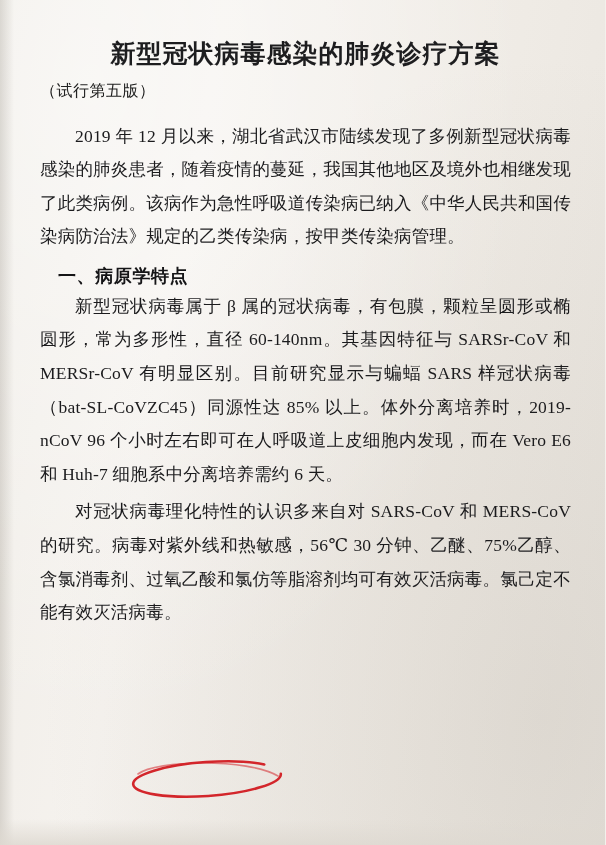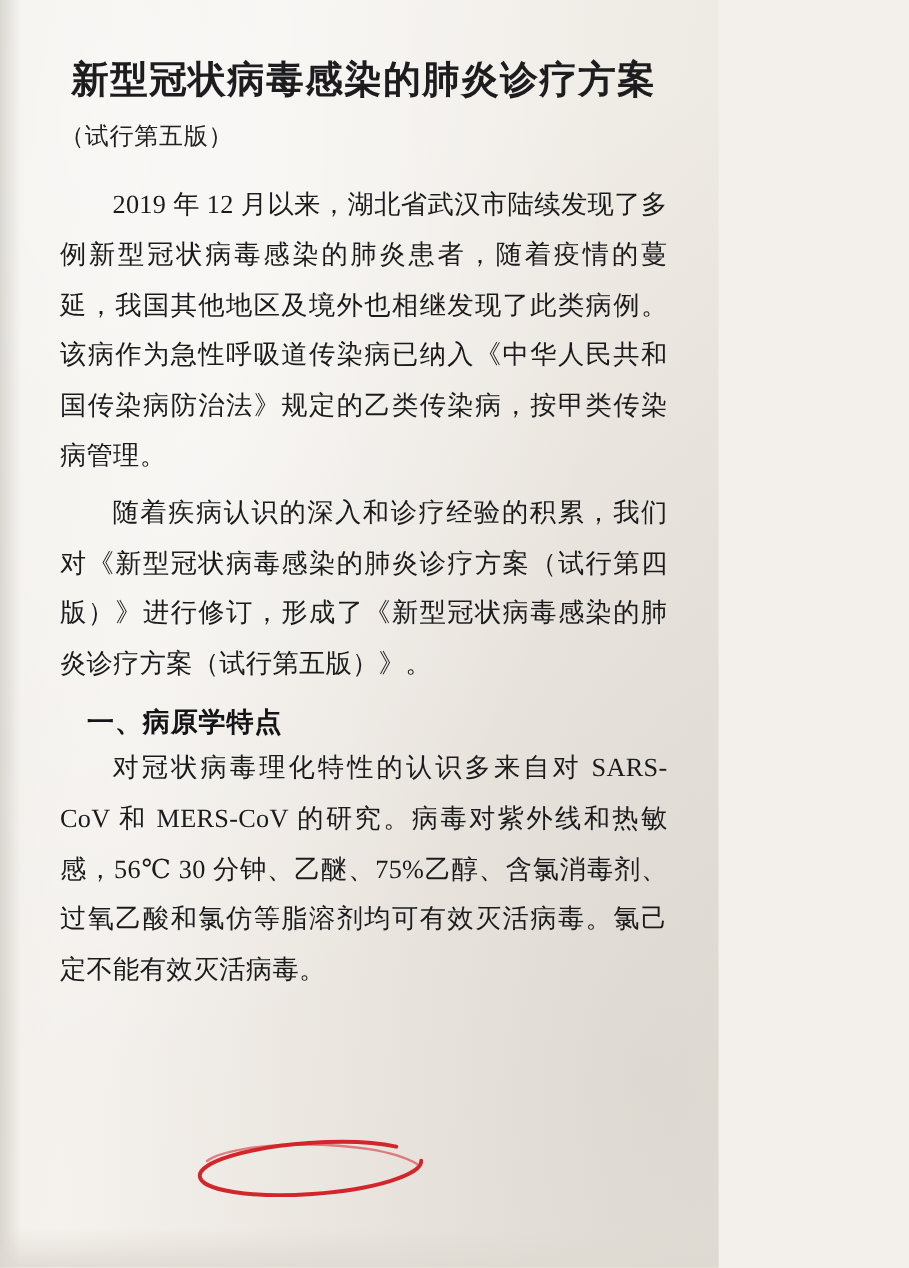--- a/index.html
+++ b/index.html
@@ -8,21 +8,21 @@
   }
   body {
     width: 606px;
     height: 845px;
     background: #f3f0ec;
     font-family: "Liberation Serif", "DejaVu Serif", serif;
     overflow: hidden;
   }
   #page {
     position: relative;
-    width: 479px;
+    width: 605px;
     height: 845px;
     background: linear-gradient(100deg, #efece6 0%, #f5f2ee 30%, #efebe5 70%, #e9e5df 100%);
     box-sizing: border-box;
     padding: 24px 34px 10px 40px;
   }
   
   #page::before {
     content: "";
     position: absolute;
     left: 0; top: 0; right: 0; bottom: 0;
@@ -101,24 +101,24 @@
 <div id="page">
 
   <div class="doc">
 
     <div class="doc-title">新型冠状病毒感染的肺炎诊疗方案</div>
 
     <div class="doc-subtitle">（试行第五版）</div>
 
     <p class="para indent">2019 年 12 月以来，湖北省武汉市陆续发现了多例新型冠状病毒感染的肺炎患者，随着疫情的蔓延，我国其他地区及境外也相继发现了此类病例。该病作为急性呼吸道传染病已纳入《中华人民共和国传染病防治法》规定的乙类传染病，按甲类传染病管理。</p>
 
-    <p class="para indent">随着疾病认识的深入和诊疗经验的积累，我们对《新型冠状病毒感染的肺炎诊疗方案（试行第四版）》进行修订，形成了《新型冠状病毒感染的肺炎诊疗方案（试行第五版）》。</p>
 
     <h2 class="section">一、病原学特点</h2>
 
+    <p class="para indent">新型冠状病毒属于 β 属的冠状病毒，有包膜，颗粒呈圆形或椭圆形，常为多形性，直径 60-140nm。其基因特征与 SARSr-CoV 和 MERSr-CoV 有明显区别。目前研究显示与蝙蝠 SARS 样冠状病毒（bat-SL-CoVZC45）同源性达 85% 以上。体外分离培养时，2019-nCoV 96 个小时左右即可在人呼吸道上皮细胞内发现，而在 Vero E6 和 Huh-7 细胞系中分离培养需约 6 天。</p>
 
     <p class="para indent">对冠状病毒理化特性的认识多来自对 SARS-CoV 和 MERS-CoV 的研究。病毒对紫外线和热敏感，56℃ 30 分钟、乙醚、75%乙醇、含氯消毒剂、过氧乙酸和氯仿等脂溶剂均可有效灭活病毒。氯己定不能有效灭活病毒。</p>
 
   </div>
 
   <div class="annotation" style="left: 128px; top: 756px;">
     <svg width="160" height="46" viewBox="0 0 160 46" aria-hidden="true">
       <ellipse cx="79" cy="23" rx="74" ry="17" fill="none" stroke="#d3262b" stroke-width="2.6" transform="rotate(-4 79 23)" stroke-linecap="round" stroke-dasharray="300 40" stroke-dashoffset="6"></ellipse>
       <path d="M10 18 C 28 4, 120 2, 150 20" fill="none" stroke="#d3262b" stroke-width="1.6" opacity="0.55" stroke-linecap="round"></path>
     </svg>

